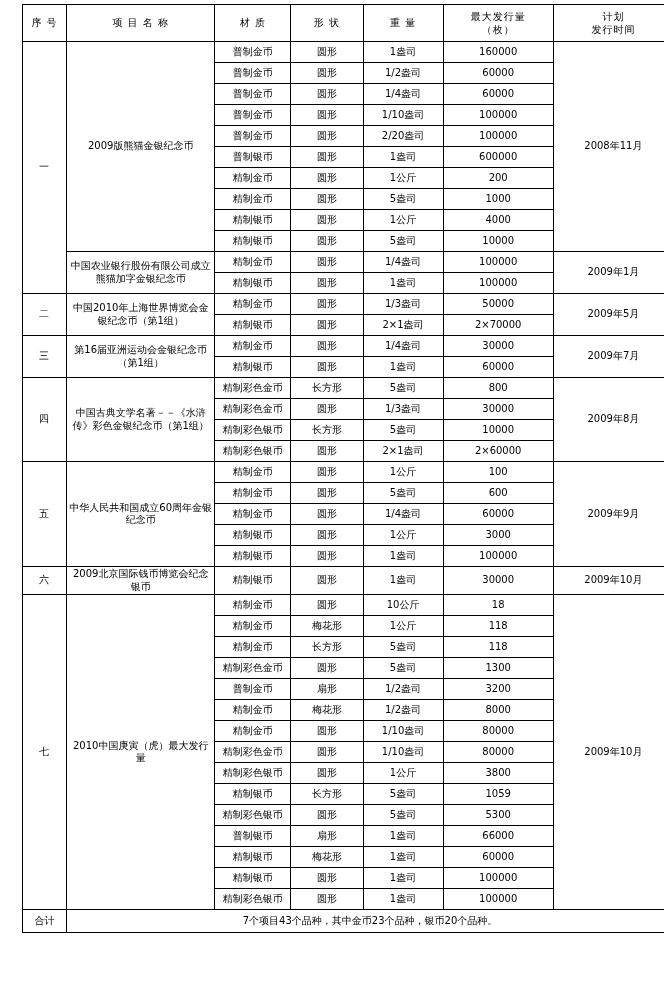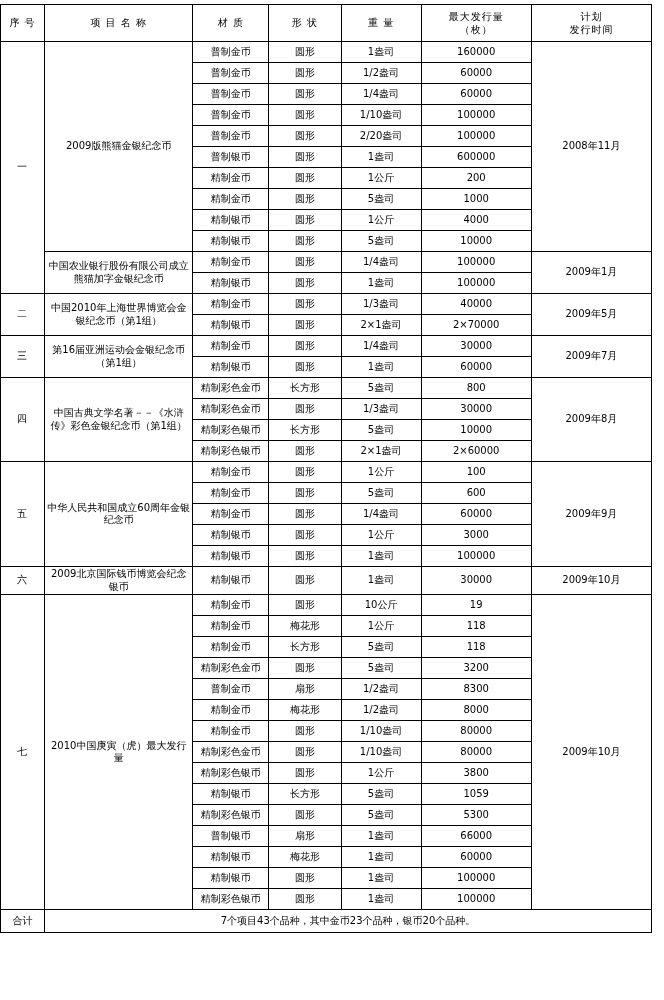--- a/index.html
+++ b/index.html
@@ -10,21 +10,21 @@
   body {
     width: 664px;
     height: 1000px;
     font-family: "DejaVu Sans", "Liberation Sans", sans-serif;
     color: #000000;
   }
   .sheet {
     width: 532px;
     height: 1000px;
     box-sizing: border-box;
-    padding: 4px 6px 4px 0;
+    padding: 4px 6px 4px 22px;
   }
   table.coin-table {
     border-collapse: collapse;
     width: 652px;
     table-layout: fixed;
   }
   table.coin-table td, table.coin-table th {
     border: 1px solid #000000;
     font-weight: normal;
     font-size: 10px;
@@ -185,21 +185,21 @@
           <td>圆形</td>
           <td>1盎司</td>
           <td class="qty">100000</td>
         </tr>
         <tr>
           <td class="idx" rowspan="2">二</td>
           <td class="proj" rowspan="2">中国2010年上海世界博览会金银纪念币（第1组）</td>
           <td>精制金币</td>
           <td>圆形</td>
           <td>1/3盎司</td>
-          <td class="qty">40000</td>
+          <td class="qty">50000</td>
           <td class="date" rowspan="2">2009年5月</td>
         </tr>
         <tr>
           <td>精制银币</td>
           <td>圆形</td>
           <td>2×1盎司</td>
           <td class="qty">2×70000</td>
         </tr>
         <tr>
           <td class="idx" rowspan="2">三</td>
@@ -284,46 +284,46 @@
           <td>1盎司</td>
           <td class="qty">30000</td>
           <td class="date" rowspan="1">2009年10月</td>
         </tr>
         <tr>
           <td class="idx" rowspan="15">七</td>
           <td class="proj" rowspan="15">2010中国庚寅（虎）最大发行量</td>
           <td>精制金币</td>
           <td>圆形</td>
           <td>10公斤</td>
-          <td class="qty">19</td>
+          <td class="qty">18</td>
           <td class="date" rowspan="15">2009年10月</td>
         </tr>
         <tr>
           <td>精制金币</td>
           <td>梅花形</td>
           <td>1公斤</td>
           <td class="qty">118</td>
         </tr>
         <tr>
           <td>精制金币</td>
           <td>长方形</td>
           <td>5盎司</td>
           <td class="qty">118</td>
         </tr>
         <tr>
           <td>精制彩色金币</td>
           <td>圆形</td>
           <td>5盎司</td>
-          <td class="qty">3200</td>
+          <td class="qty">1300</td>
         </tr>
         <tr>
           <td>普制金币</td>
           <td>扇形</td>
           <td>1/2盎司</td>
-          <td class="qty">8300</td>
+          <td class="qty">3200</td>
         </tr>
         <tr>
           <td>精制金币</td>
           <td>梅花形</td>
           <td>1/2盎司</td>
           <td class="qty">8000</td>
         </tr>
         <tr>
           <td>精制金币</td>
           <td>圆形</td>

